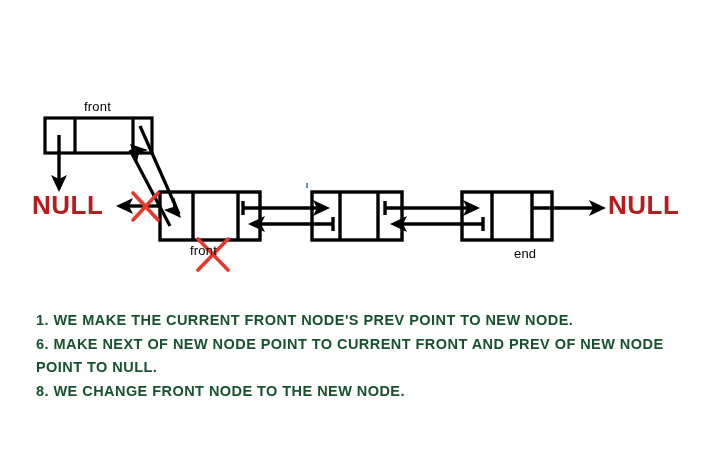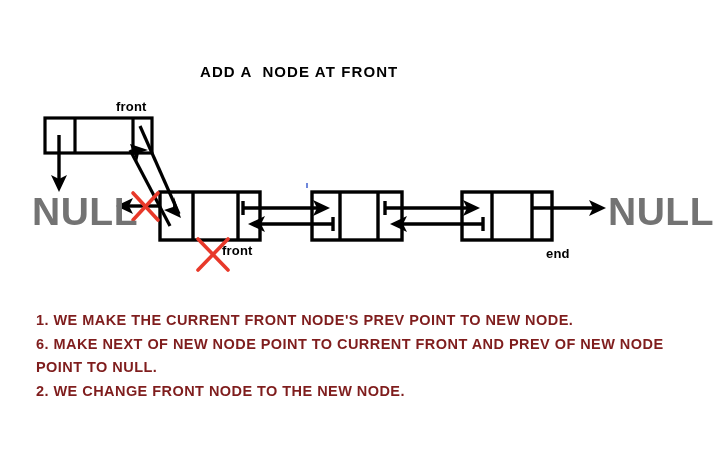--- a/index.html
+++ b/index.html
@@ -35,48 +35,47 @@
   }
   #diagram-title {
     left: 200px;
     top: 63px;
     font-size: 15px;
     font-weight: bold;
     letter-spacing: 1.1px;
   }
   .node-label {
     font-size: 13px;
-    font-weight: bold;
+    font-weight: normal;
     letter-spacing: 0.2px;
-    margin-left: 32px;
   }
   #label-front-top   { left: 84px;  top: 99px; }
   #label-front-old   { left: 190px; top: 243px; }
   #label-end         { left: 514px; top: 246px; }
   .null-text {
     position: absolute;
-    font-size: 39px;
+    font-size: 26px;
     font-weight: bold;
-    color: #737373;
+    color: #b91c1c;
     letter-spacing: 0.5px;
     white-space: pre;
     font-family: "Liberation Sans", sans-serif;
   }
   #null-left  { left: 32px;  top: 190px; }
   #null-right { left: 608px; top: 190px; }
   #steps-block {
     position: absolute;
     left: 36px;
     top: 309px;
     width: 640px;
     font-size: 14.5px;
     font-weight: bold;
     letter-spacing: 0.45px;
     line-height: 23.5px;
-    color: #7f1d1d;
+    color: #14532d;
   }
   #steps-block div { white-space: pre-wrap; }
 </style>
 </head>
 <body>
 
 <div id="canvas">
 
   <svg id="svg-layer" viewBox="0 0 728 454" xmlns="http://www.w3.org/2000/svg">
 
@@ -156,31 +155,30 @@
     <g>
       <line x1="198" y1="239" x2="228" y2="270" stroke="#e8392a" stroke-width="3.6" stroke-linecap="round"></line>
       <line x1="228" y1="239" x2="198" y2="270" stroke="#e8392a" stroke-width="3.6" stroke-linecap="round"></line>
     </g>
 
     <g>
       <line x1="307" y1="183" x2="307" y2="188" stroke="#3355cc" stroke-width="1.4"></line>
     </g>
   </svg>
 
-  <div class="txt" id="diagram-title">ADD A  NODE AT FRONT</div>
 
   <div class="txt node-label" id="label-front-top">front</div>
 
   <div class="txt node-label" id="label-front-old">front</div>
 
   <div class="txt node-label" id="label-end">end</div>
 
   <div class="null-text" id="null-left">NULL</div>
 
   <div class="null-text" id="null-right">NULL</div>
 
   <div id="steps-block">
     <div>1. WE MAKE THE CURRENT FRONT NODE'S PREV POINT TO NEW NODE.</div>
     <div>6. MAKE NEXT OF NEW NODE POINT TO CURRENT FRONT AND PREV OF NEW NODE POINT TO NULL.</div>
-    <div>2. WE CHANGE FRONT NODE TO THE NEW NODE.</div>
+    <div>8. WE CHANGE FRONT NODE TO THE NEW NODE.</div>
   </div>
 
 </div>
 
 </body></html>

